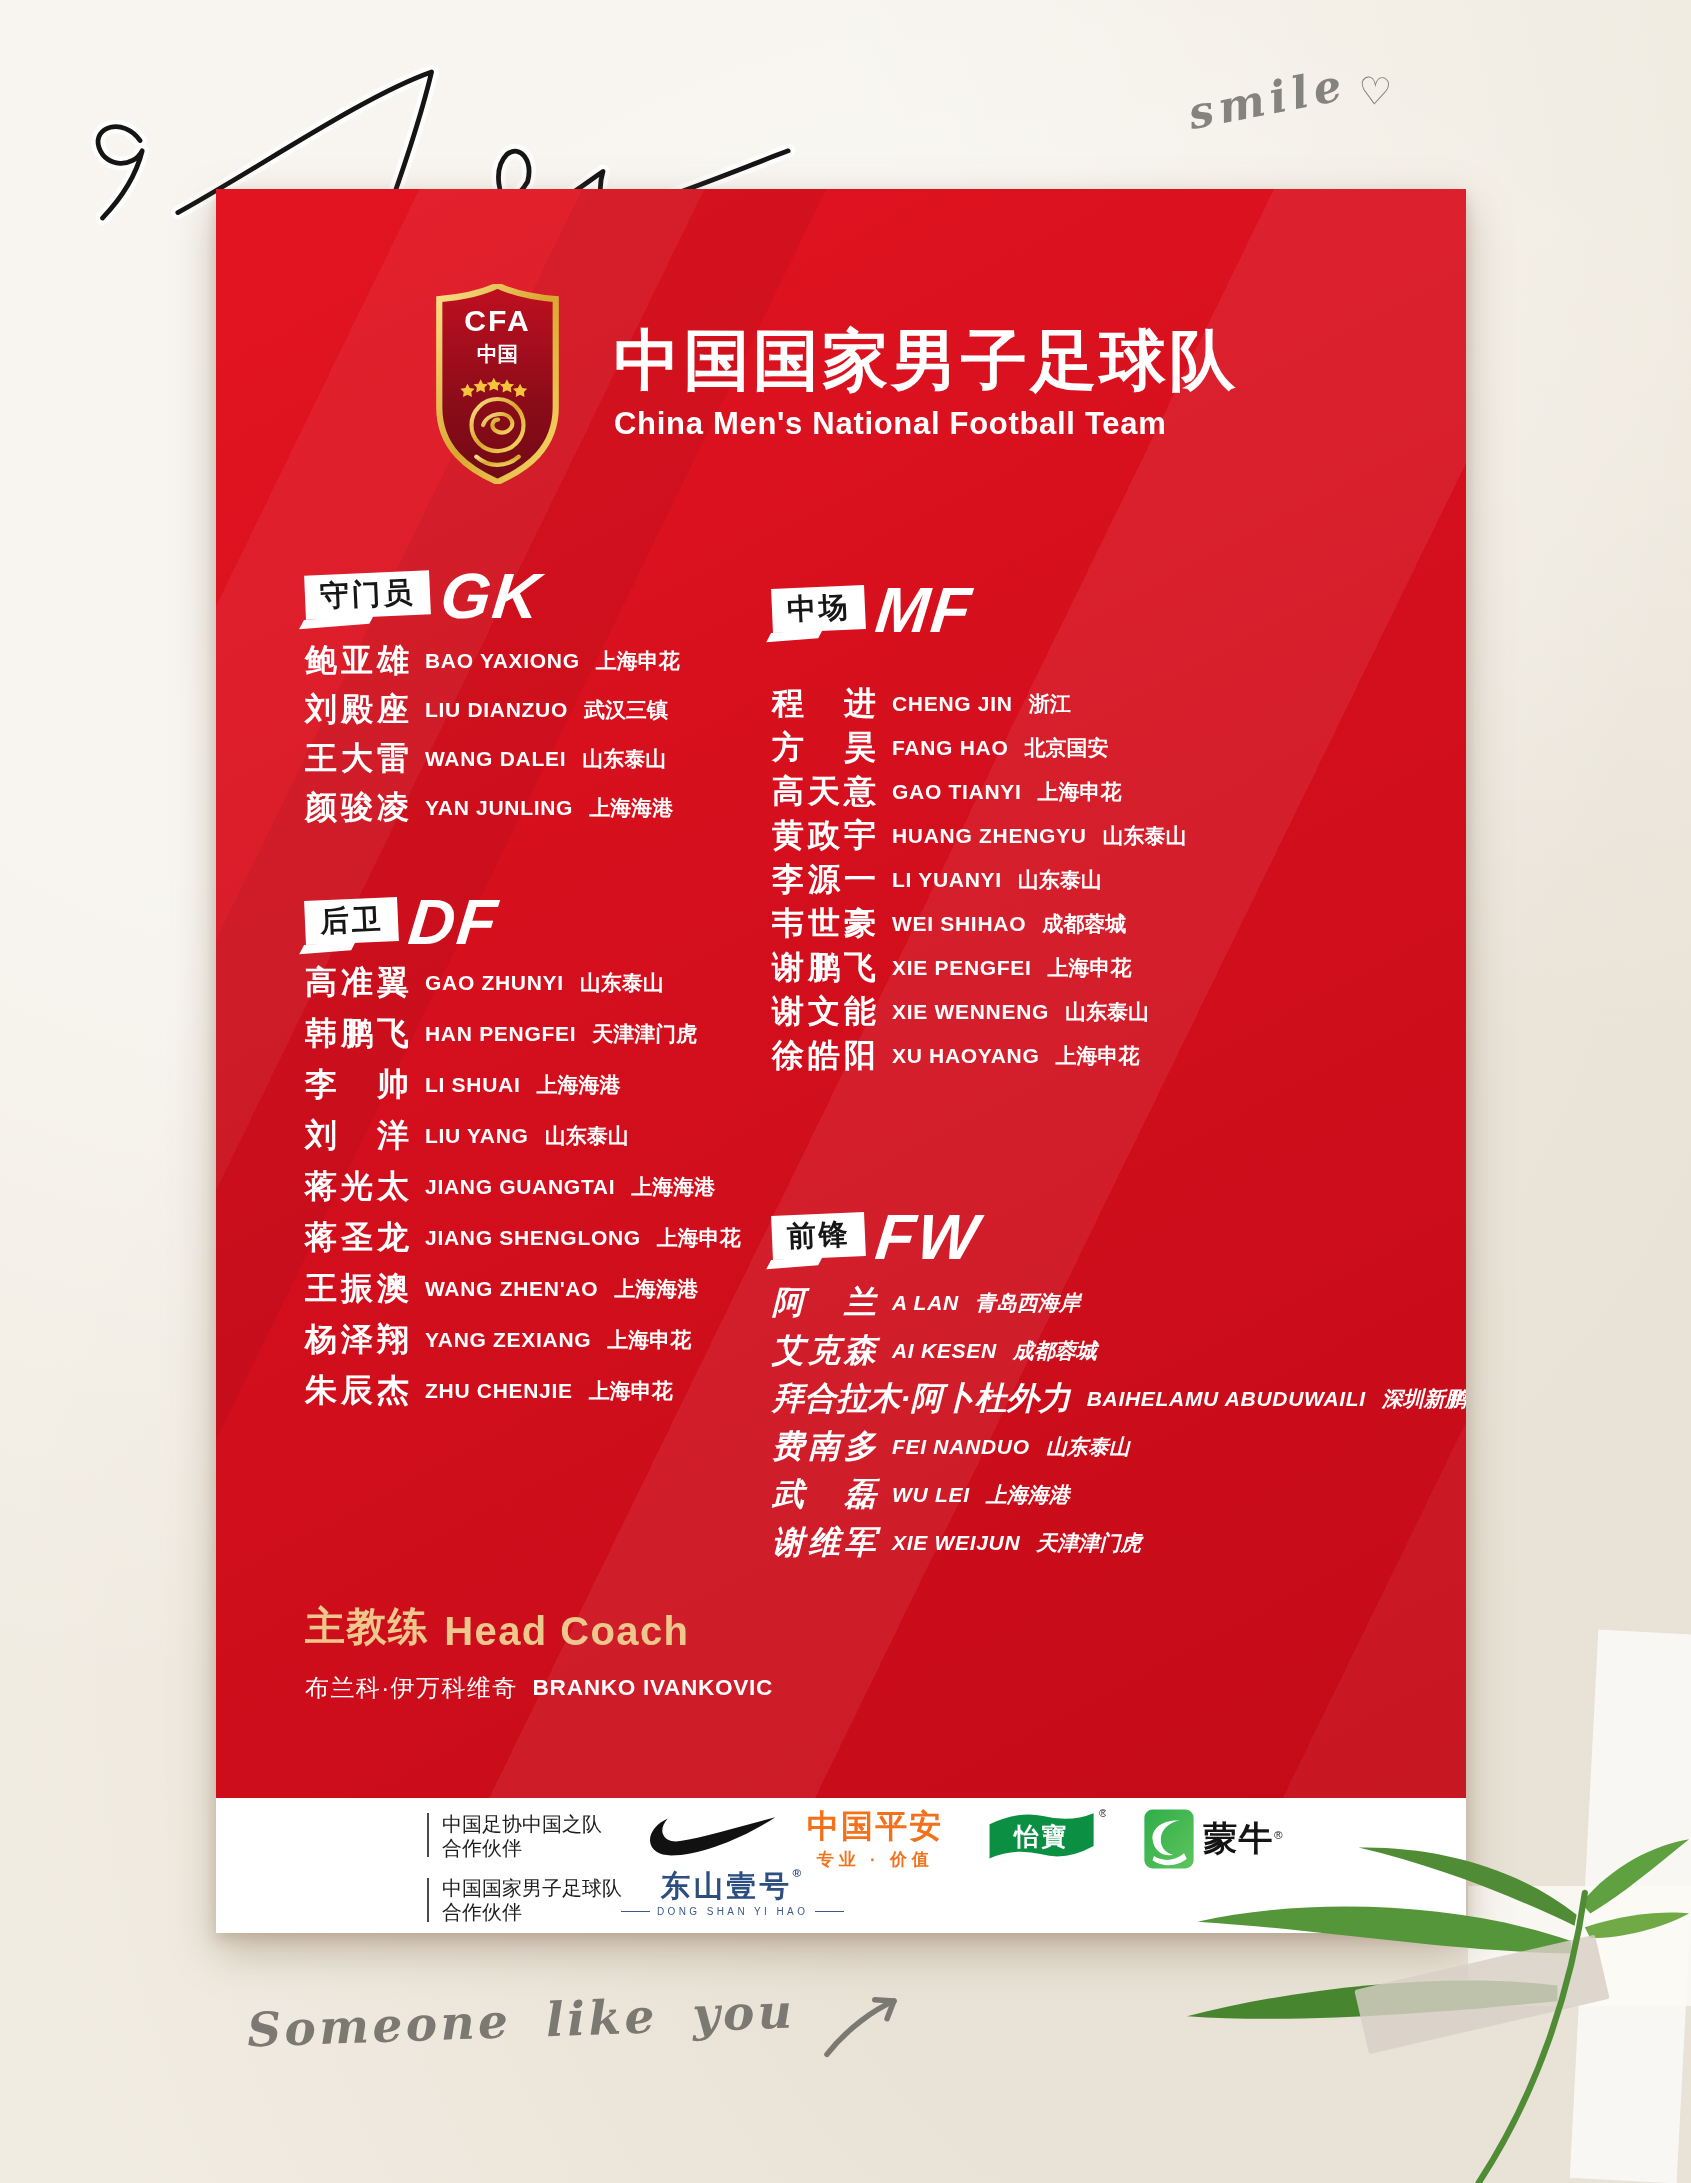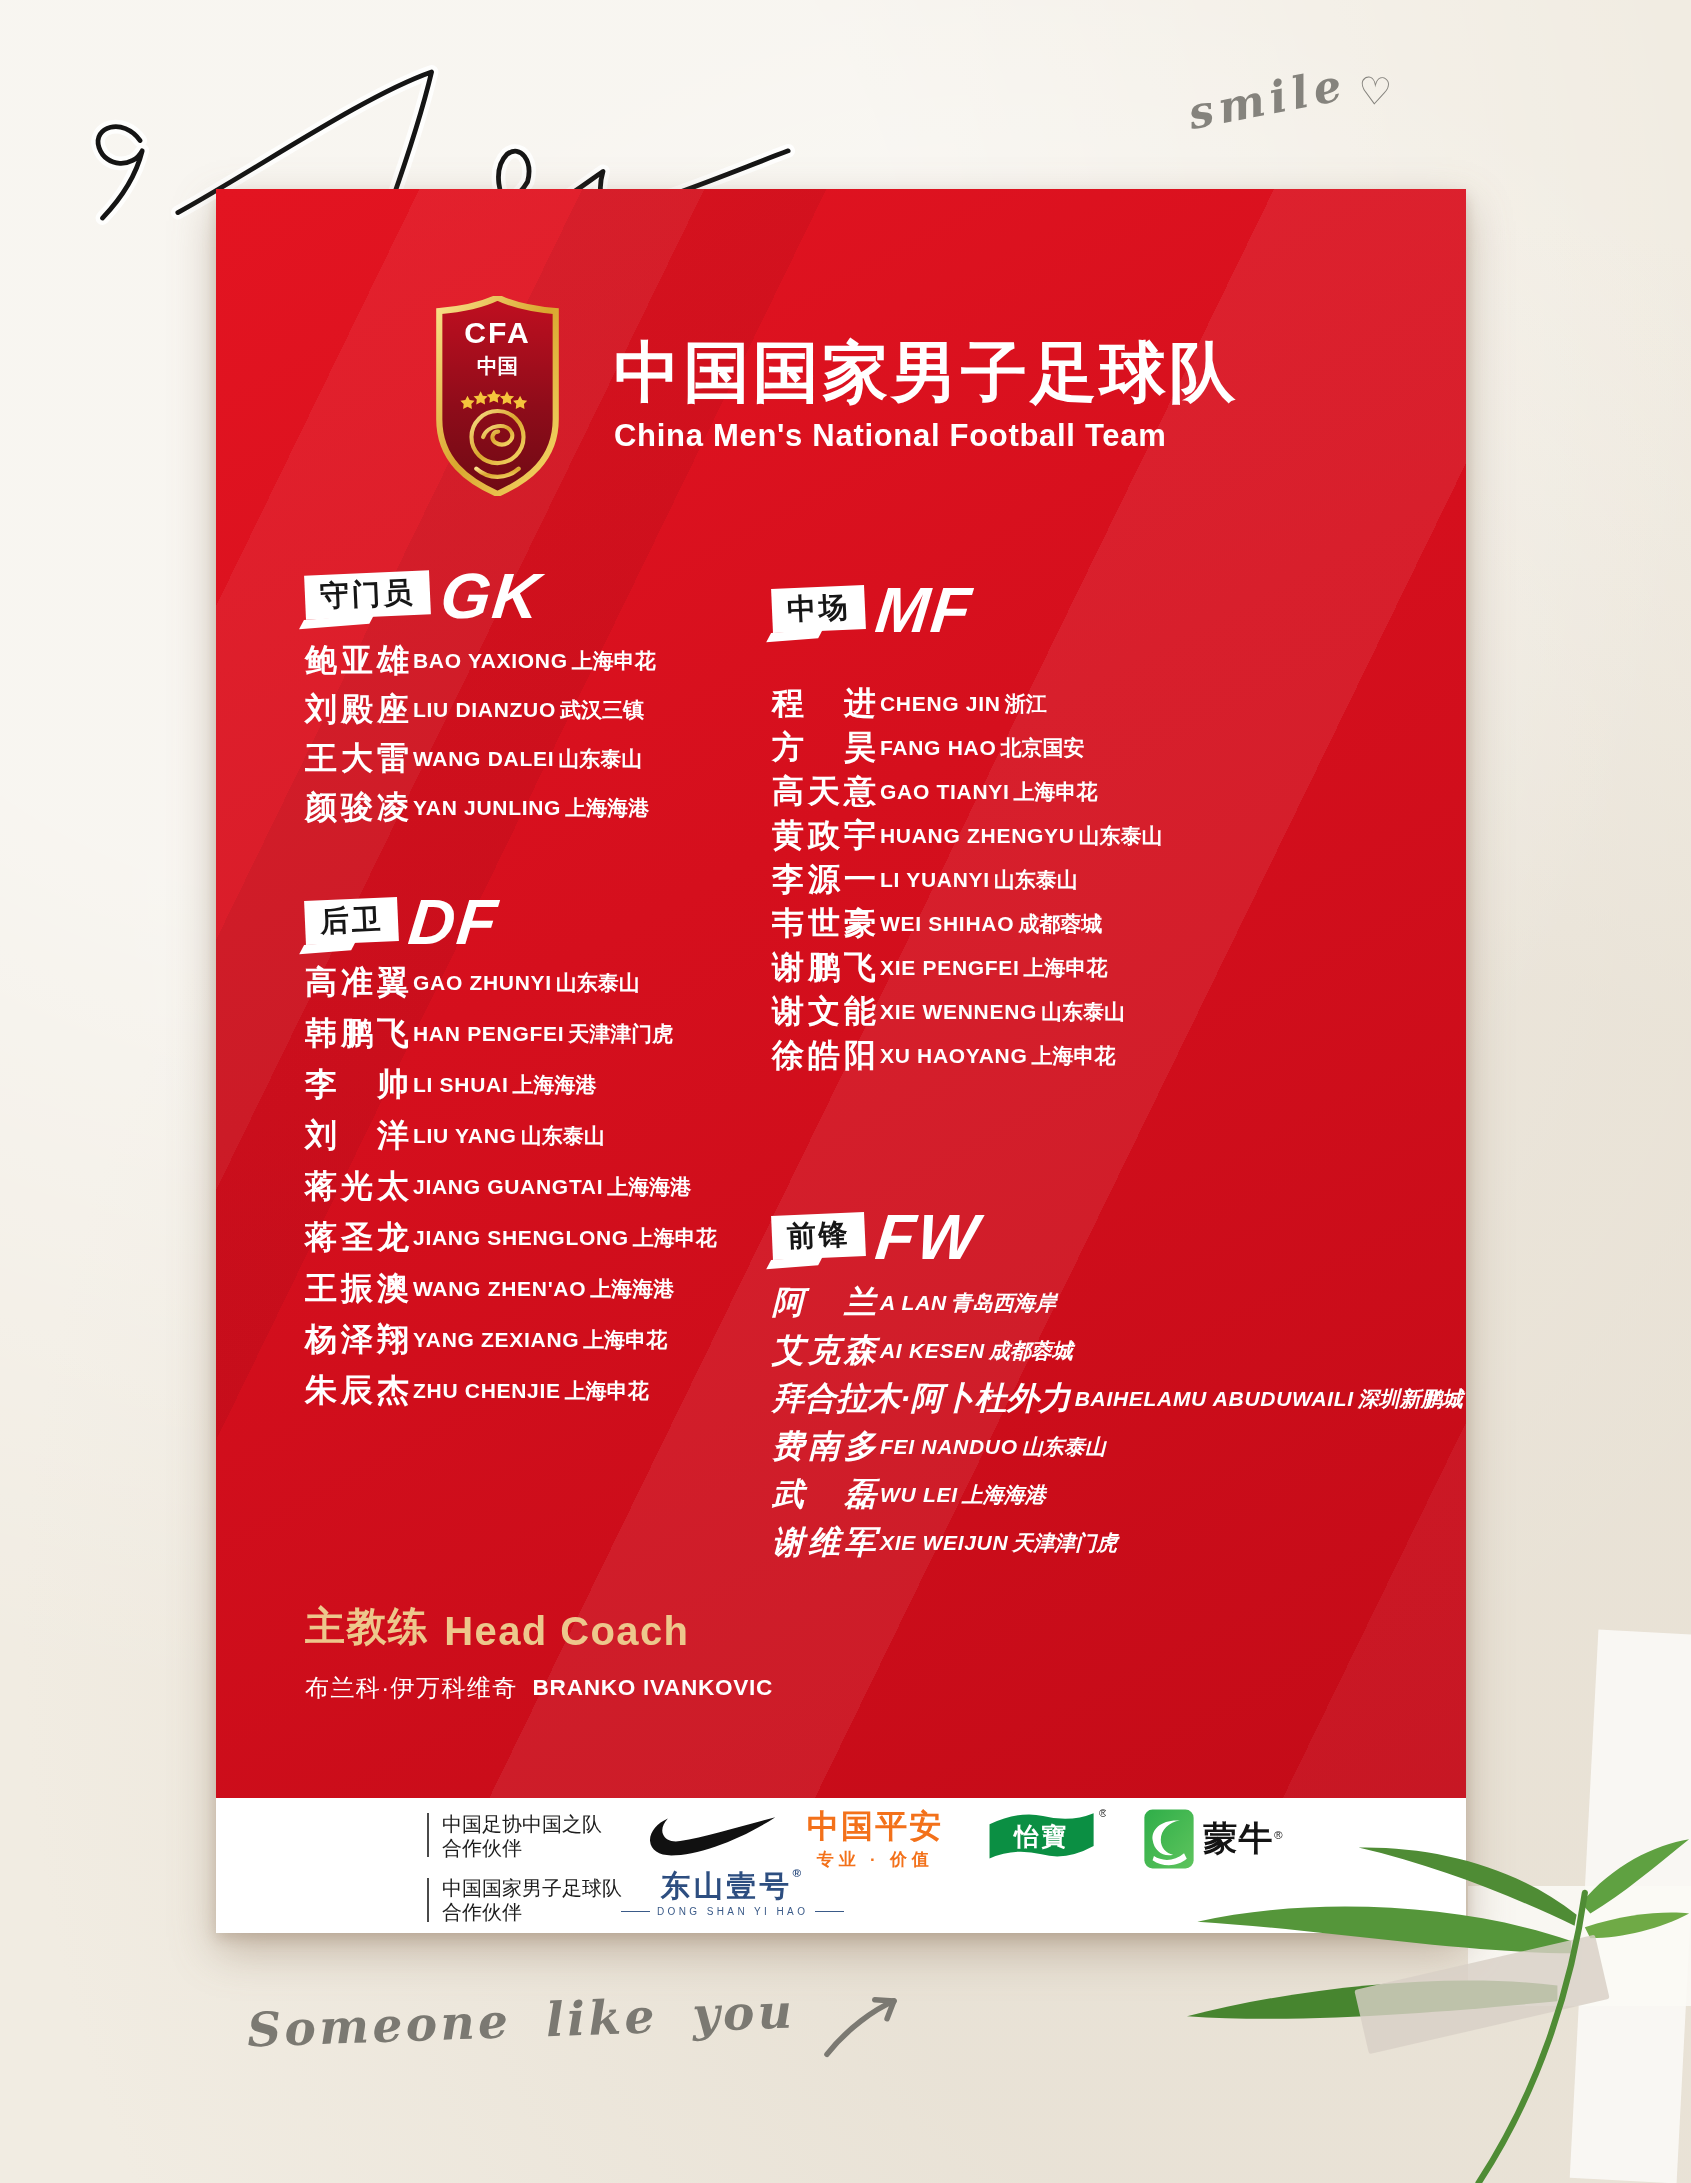--- a/index.html
+++ b/index.html
@@ -25,35 +25,35 @@
   
   .poster{position:absolute;left:216px;top:189px;width:1250px;height:1744px;z-index:2;
       box-shadow:0 18px 41px rgba(140,115,90,.42),0 5.5px 12.3px rgba(140,115,90,.28);}
   .poster-red{position:absolute;inset:0 0 135px 0;overflow:hidden;
       background:linear-gradient(152deg,#e31421 0%,#d50f1d 42%,#c40b18 100%);}
   .streaks{position:absolute;inset:0;
       background:linear-gradient(116deg,transparent 0 10%,rgba(255,255,255,.055) 10% 24%,transparent 24% 52%,rgba(255,255,255,.065) 52% 68%,transparent 68%);}
   .streaks2{position:absolute;inset:0;
       background:linear-gradient(296deg,rgba(255,255,255,.05) 0 9%,transparent 9% 70%,rgba(0,0,0,.05) 70% 82%,transparent 82%);}
   
-  .p-header{position:absolute;left:219px;top:107px;display:flex;align-items:center;}
+  .p-header{position:absolute;left:219px;top:95px;display:flex;align-items:center;}
   .badge{flex:0 0 auto;}
   .p-titles{margin-left:54px;color:#fff;}
   .title-cn{font-size:66px;font-weight:900;letter-spacing:3.4px;line-height:1.05;white-space:nowrap;}
   .title-en{font-size:31px;font-weight:800;letter-spacing:0.7px;margin-top:11px;white-space:nowrap;}
   
   .section{position:absolute;color:#fff;}
   .sec-head{display:flex;align-items:center;height:69px;}
   .sec-box{position:relative;display:inline-block;background:#fff;color:#161616;font-size:29px;font-weight:800;
       letter-spacing:2.7px;padding:6.9px 15px 8.2px;transform:rotate(-2.5deg);line-height:1;}
   .sec-box::after{content:"";position:absolute;left:-4.1px;bottom:-8.2px;width:55%;height:9px;background:#fff;transform:skewX(-32deg) rotate(-2deg);}
   .sec-big{font-size:64px;font-weight:800;font-style:italic;color:#fff;margin-left:11px;line-height:1;
       transform:skewX(-6deg);letter-spacing:2.1px;}
   .rows{margin-top:0;}
-  .row{display:flex;align-items:center;gap:4px;white-space:nowrap;}
+  .row{display:flex;align-items:center;gap:16px;white-space:nowrap;}
   #sec-gk .row{height:49px;} #sec-gk .rows{margin-top:6.9px;}
   #sec-df .row{height:51px;} #sec-df .rows{margin-top:1.4px;}
   #sec-mf .row{height:44px;} #sec-mf .rows{margin-top:38px;}
   #sec-fw .row{height:48px;font-style:italic;} #sec-fw .rows{margin-top:8.2px;}
   .cn{display:inline-block;min-width:104px;font-size:32px;font-weight:700;text-align:justify;text-align-last:justify;white-space:nowrap;}
   .en{font-size:21px;font-weight:600;letter-spacing:0.7px;}
   .club{font-size:21px;font-weight:600;}
   #sec-gk{left:89px;top:372px;} #sec-df{left:89px;top:698px;}
   #sec-mf{left:556px;top:386px;} #sec-fw{left:556px;top:1013px;}
   

